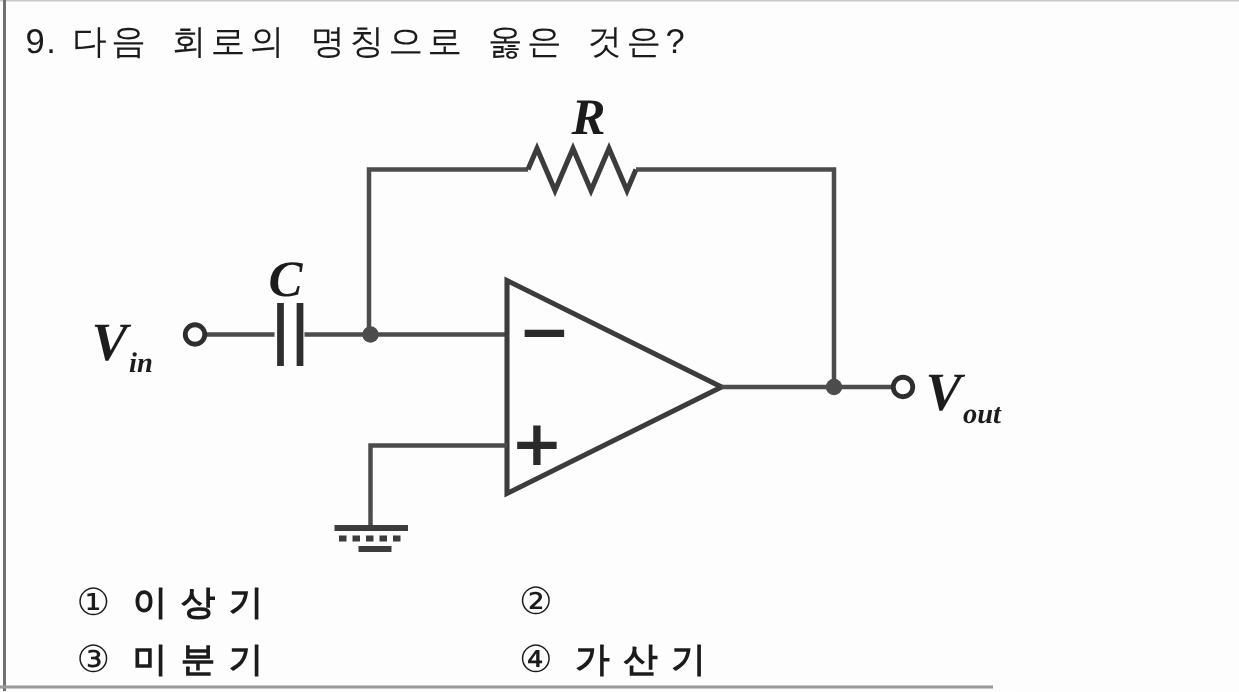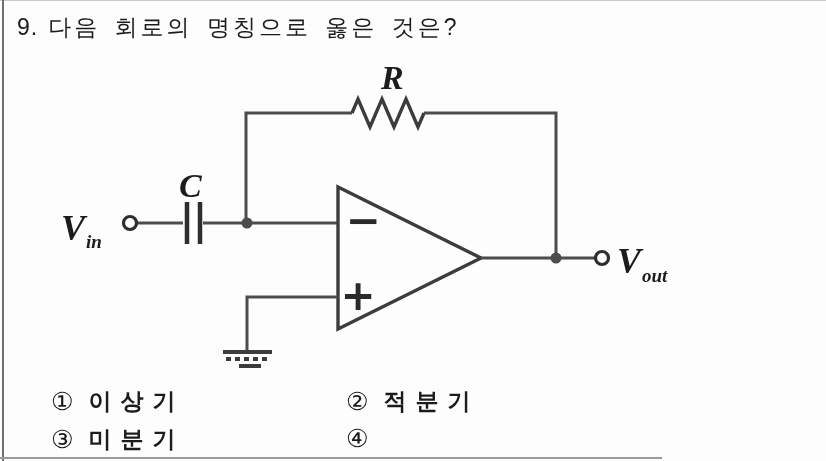--- a/index.html
+++ b/index.html
@@ -120,23 +120,23 @@
       <text class="lbl-serif" x="642" y="282" font-size="19">out</text>
     </g>
   </svg>
 
   <div class="option opt-1">
     <span class="onum">①</span>
     <span class="olabel">이상기</span>
   </div>
   <div class="option opt-2">
     <span class="onum">②</span>
-    <span class="olabel">적분기</span>
   </div>
   <div class="option opt-3">
     <span class="onum">③</span>
     <span class="olabel">미분기</span>
   </div>
   <div class="option opt-4">
     <span class="onum">④</span>
+    <span class="olabel">가산기</span>
   </div>
 
 </div>
 
 </body></html>

